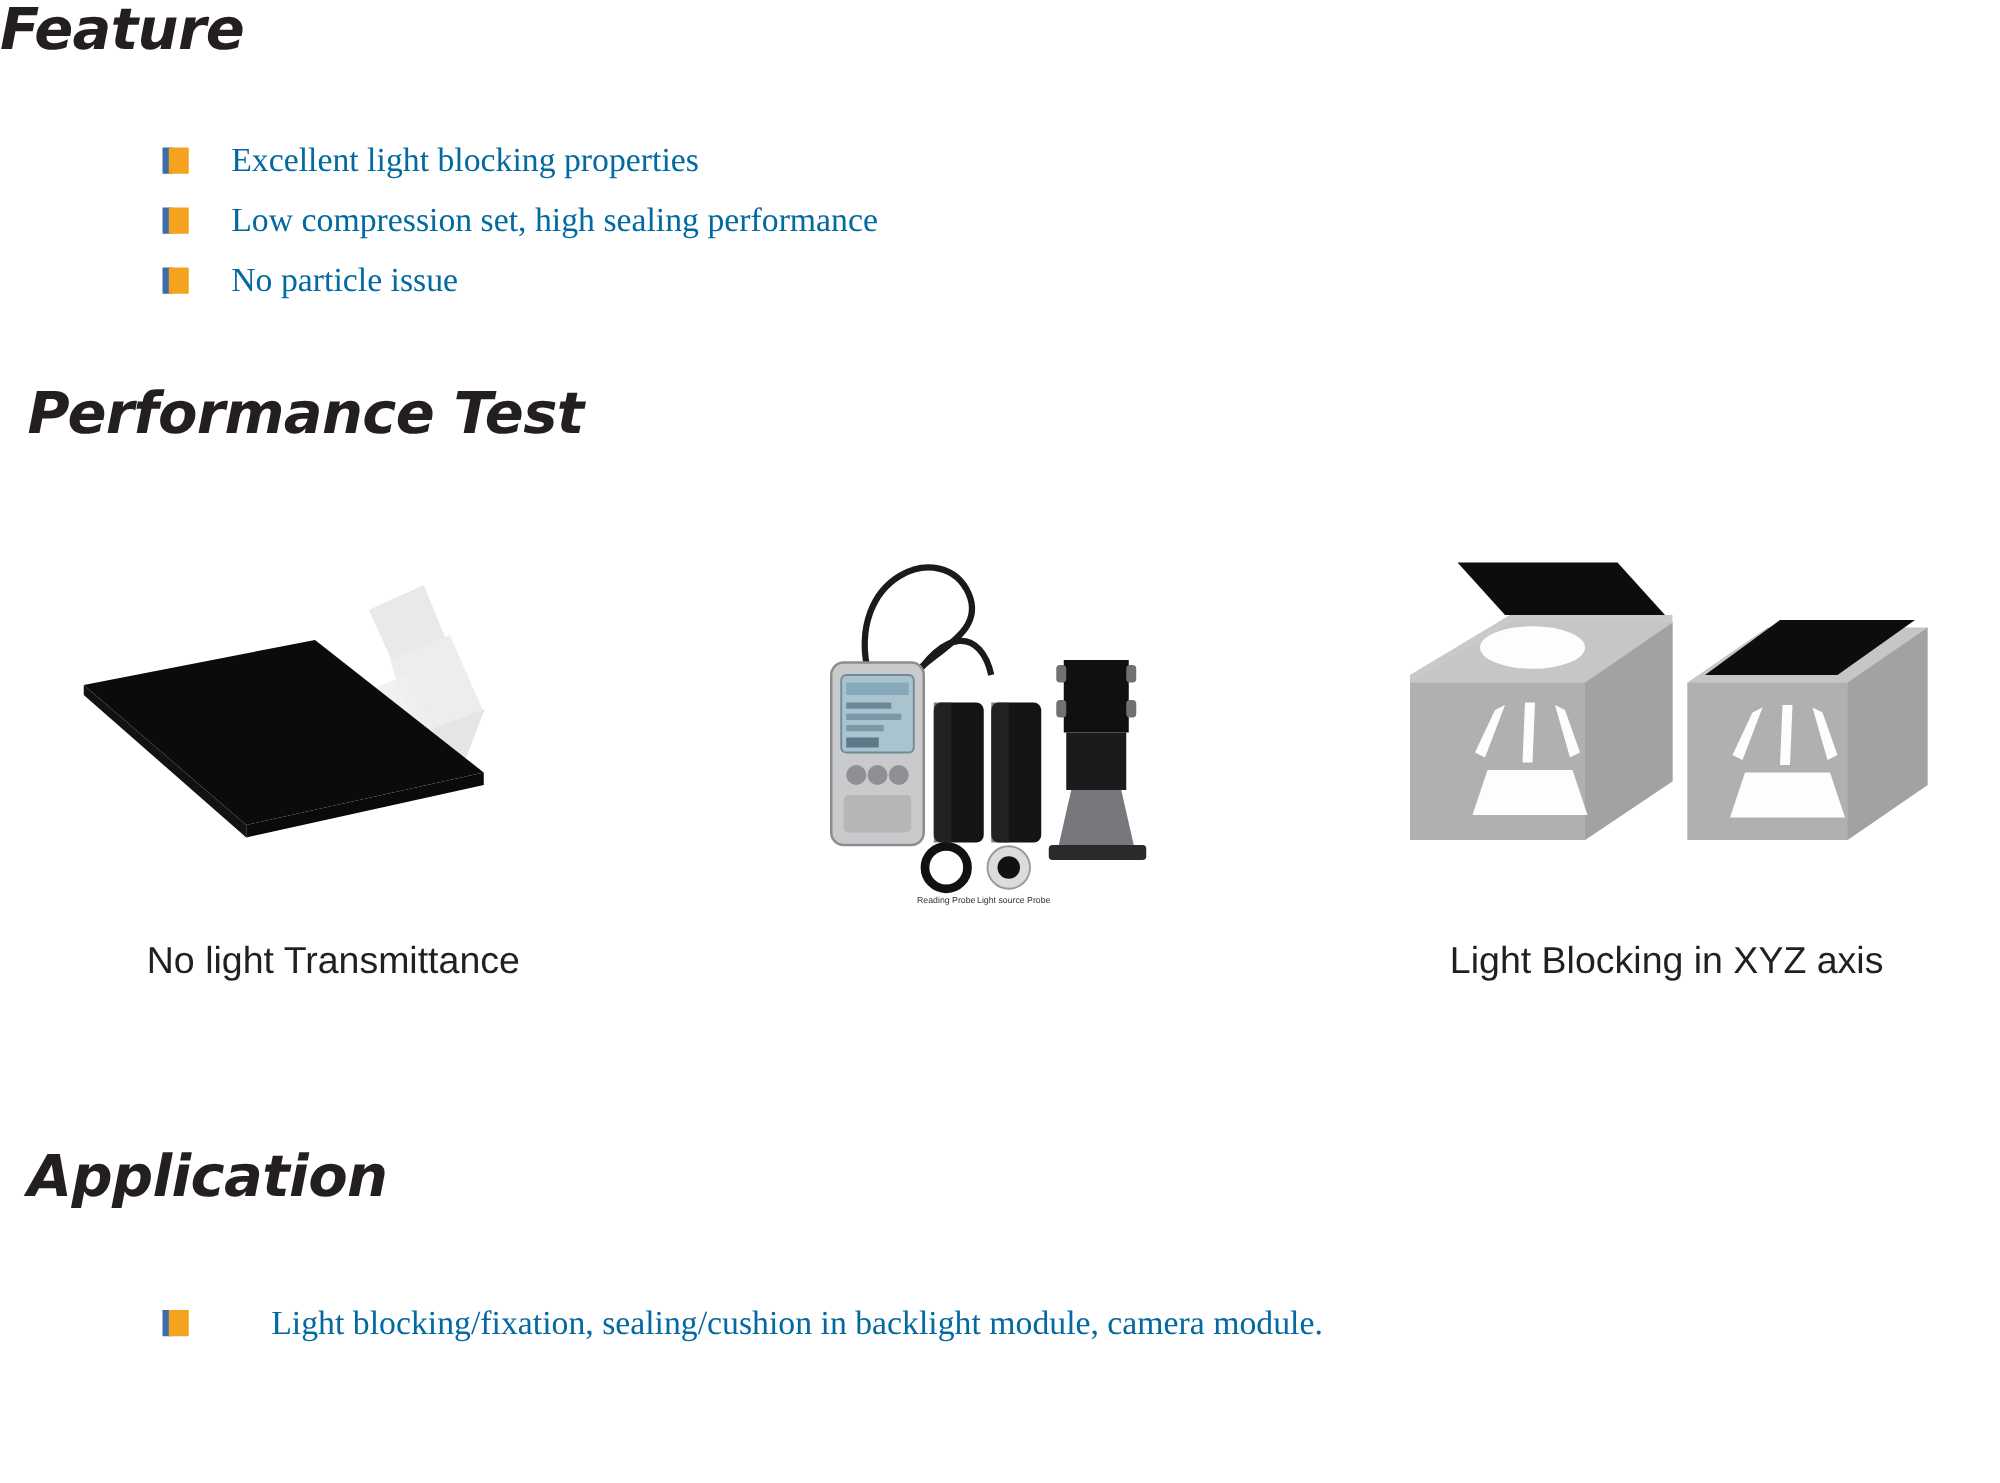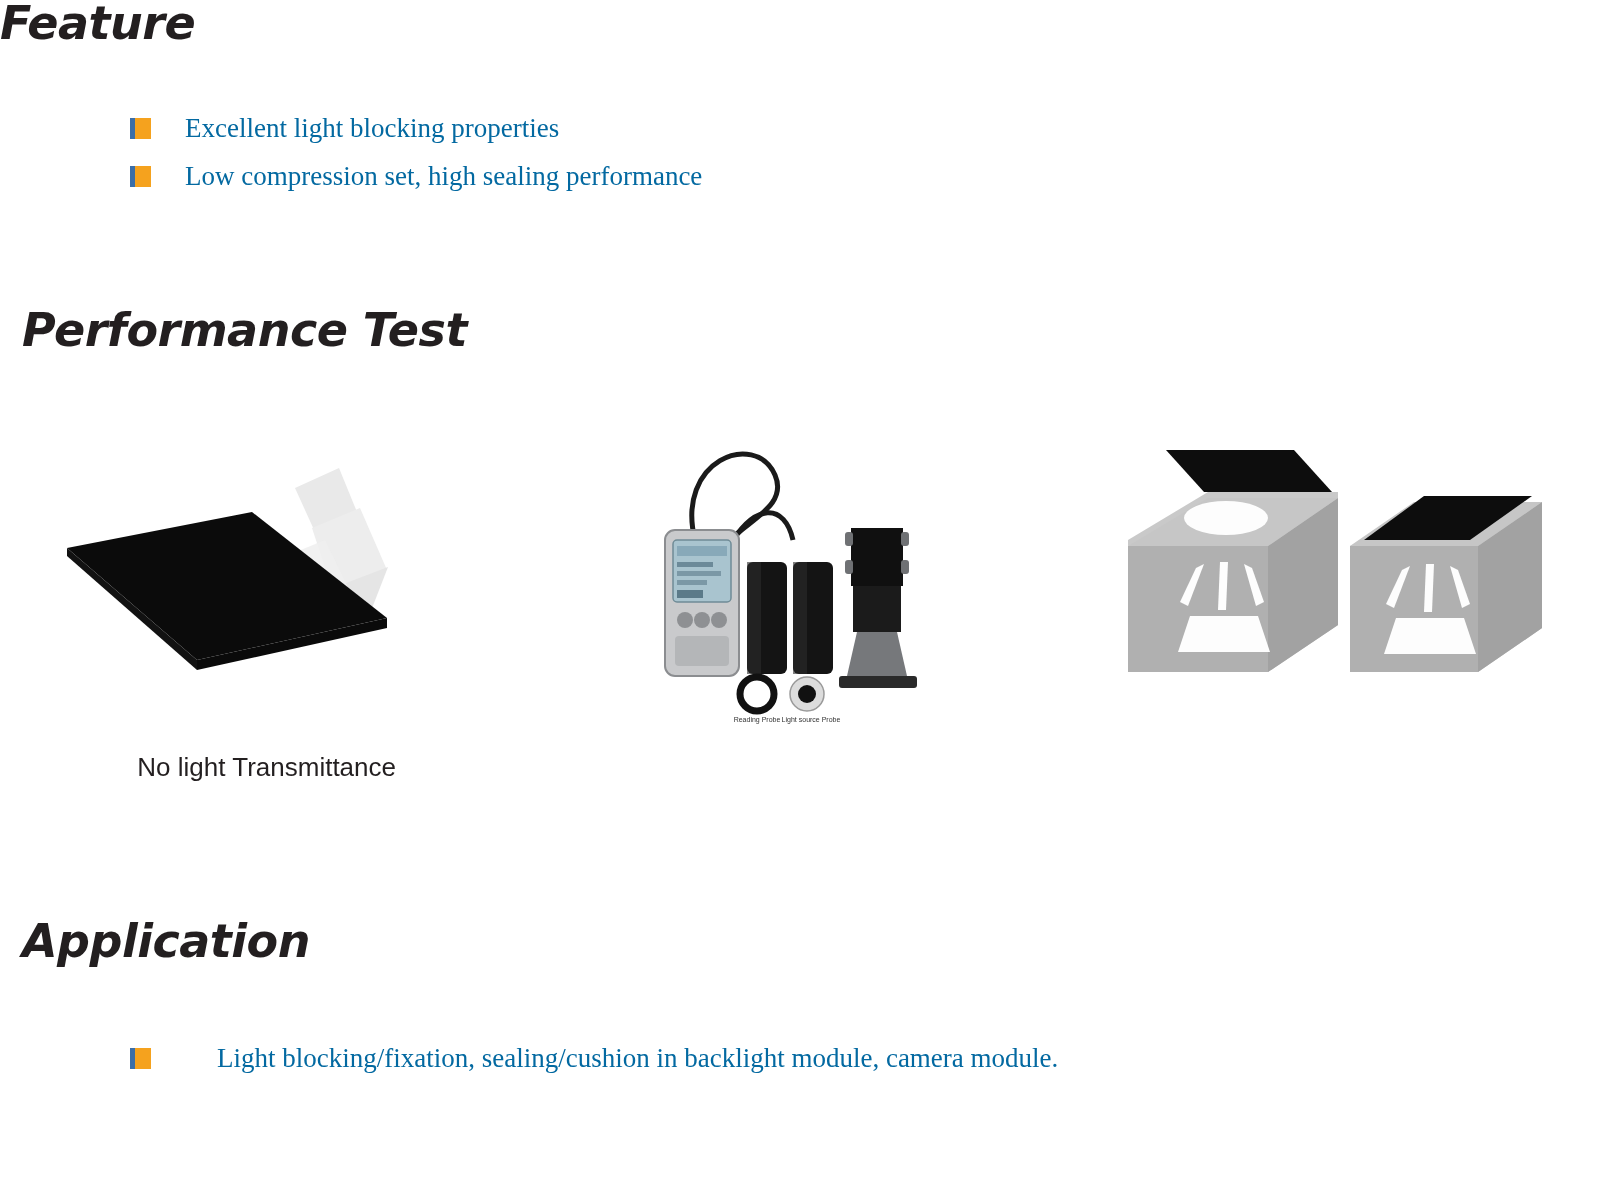--- a/index.html
+++ b/index.html
@@ -89,41 +89,45 @@
     flex-direction: column;
     align-items: center;
   }
   .fig-art {
     width: 100%;
     height: 310px;
     position: relative;
   }
   .fig-caption {
     font-family: "Liberation Sans", sans-serif;
-    font-size: 26px;
+    font-size: 30px;
     color: #231f20;
     text-align: left;
     margin-top: 22px;
   }
 
   svg { display: block; }
 </style>
 </head>
 <body>
 
 <div class="section-title">Feature</div>
 
 <ul class="bullet-list" id="feature-list">
   <li class="bullet-row">
     <span class="bullet-marker"></span>
     <span class="bullet-text">Excellent light blocking properties</span>
   </li>
   <li class="bullet-row">
     <span class="bullet-marker"></span>
     <span class="bullet-text">Low compression set, high sealing performance</span>
+  </li>
+  <li class="bullet-row">
+    <span class="bullet-marker"></span>
+    <span class="bullet-text">No particle issue</span>
   </li>
 </ul>
 
 <div class="section-title" id="performance-title">Performance Test</div>
 
 <div id="figures">
 
   <div class="figure">
     <div class="fig-art">
       <svg width="420" height="310" viewBox="0 0 420 310" style="margin:0 auto;">
@@ -229,20 +233,21 @@
           <polygon points="246,120 306,76 414,76 352,120" fill="#0d0d0d"></polygon>
           <g fill="#fdfdfd">
             <polygon points="284,150 292,146 276,188 268,184"></polygon>
             <polygon points="308,144 316,144 314,192 306,192"></polygon>
             <polygon points="332,146 340,150 352,184 344,188"></polygon>
             <polygon points="278,198 346,198 358,234 266,234"></polygon>
           </g>
         </g>
       </svg>
     </div>
+    <div class="fig-caption">Light Blocking in XYZ axis</div>
   </div>
 </div>
 
 <div class="section-title" id="application-title">Application</div>
 
 <ul class="bullet-list" id="application-list">
   <li class="bullet-row">
     <span class="bullet-marker"></span>
     <span class="bullet-text">Light blocking/fixation, sealing/cushion in backlight module, camera module.</span>
   </li>

